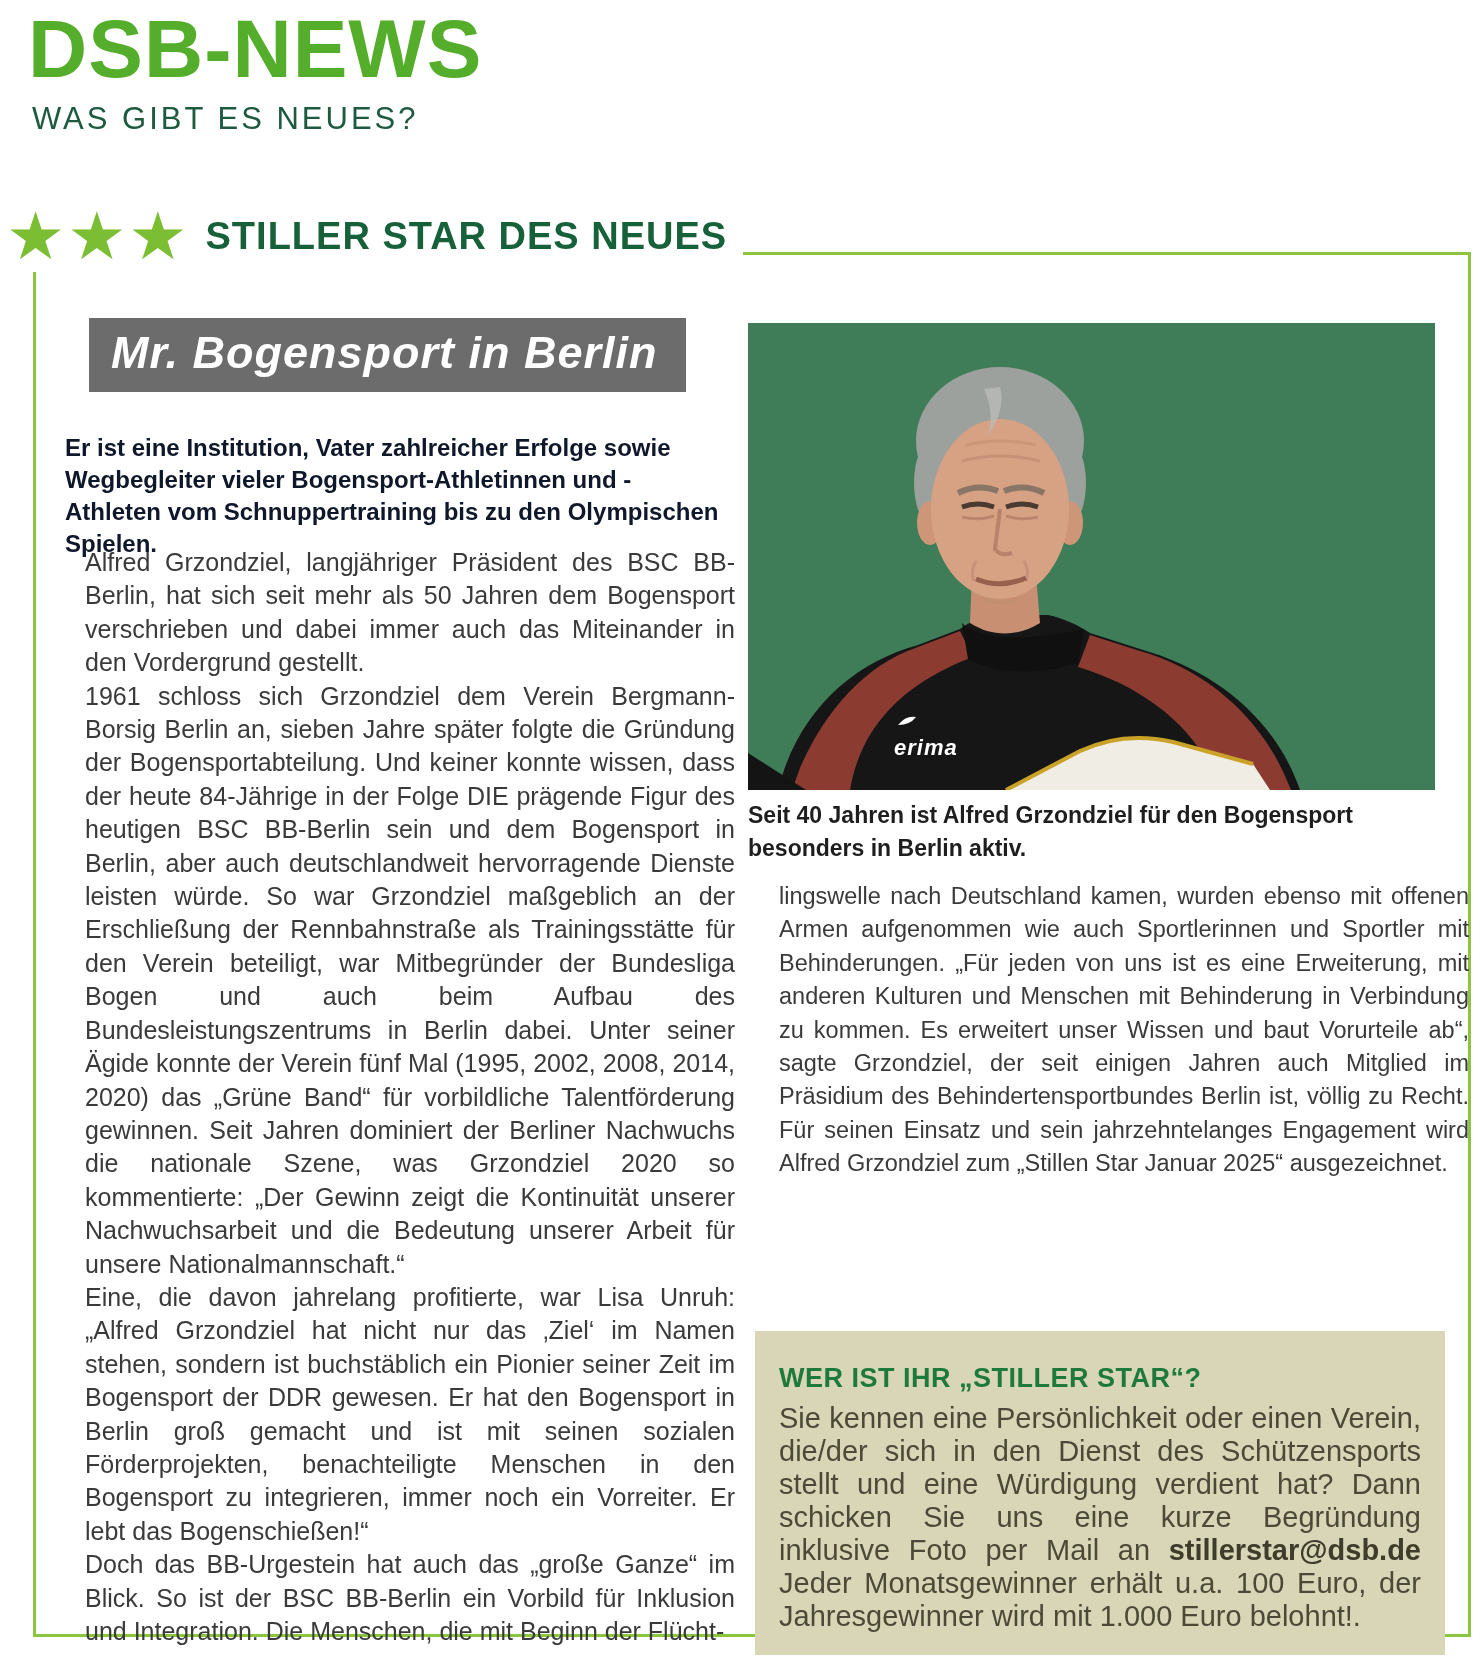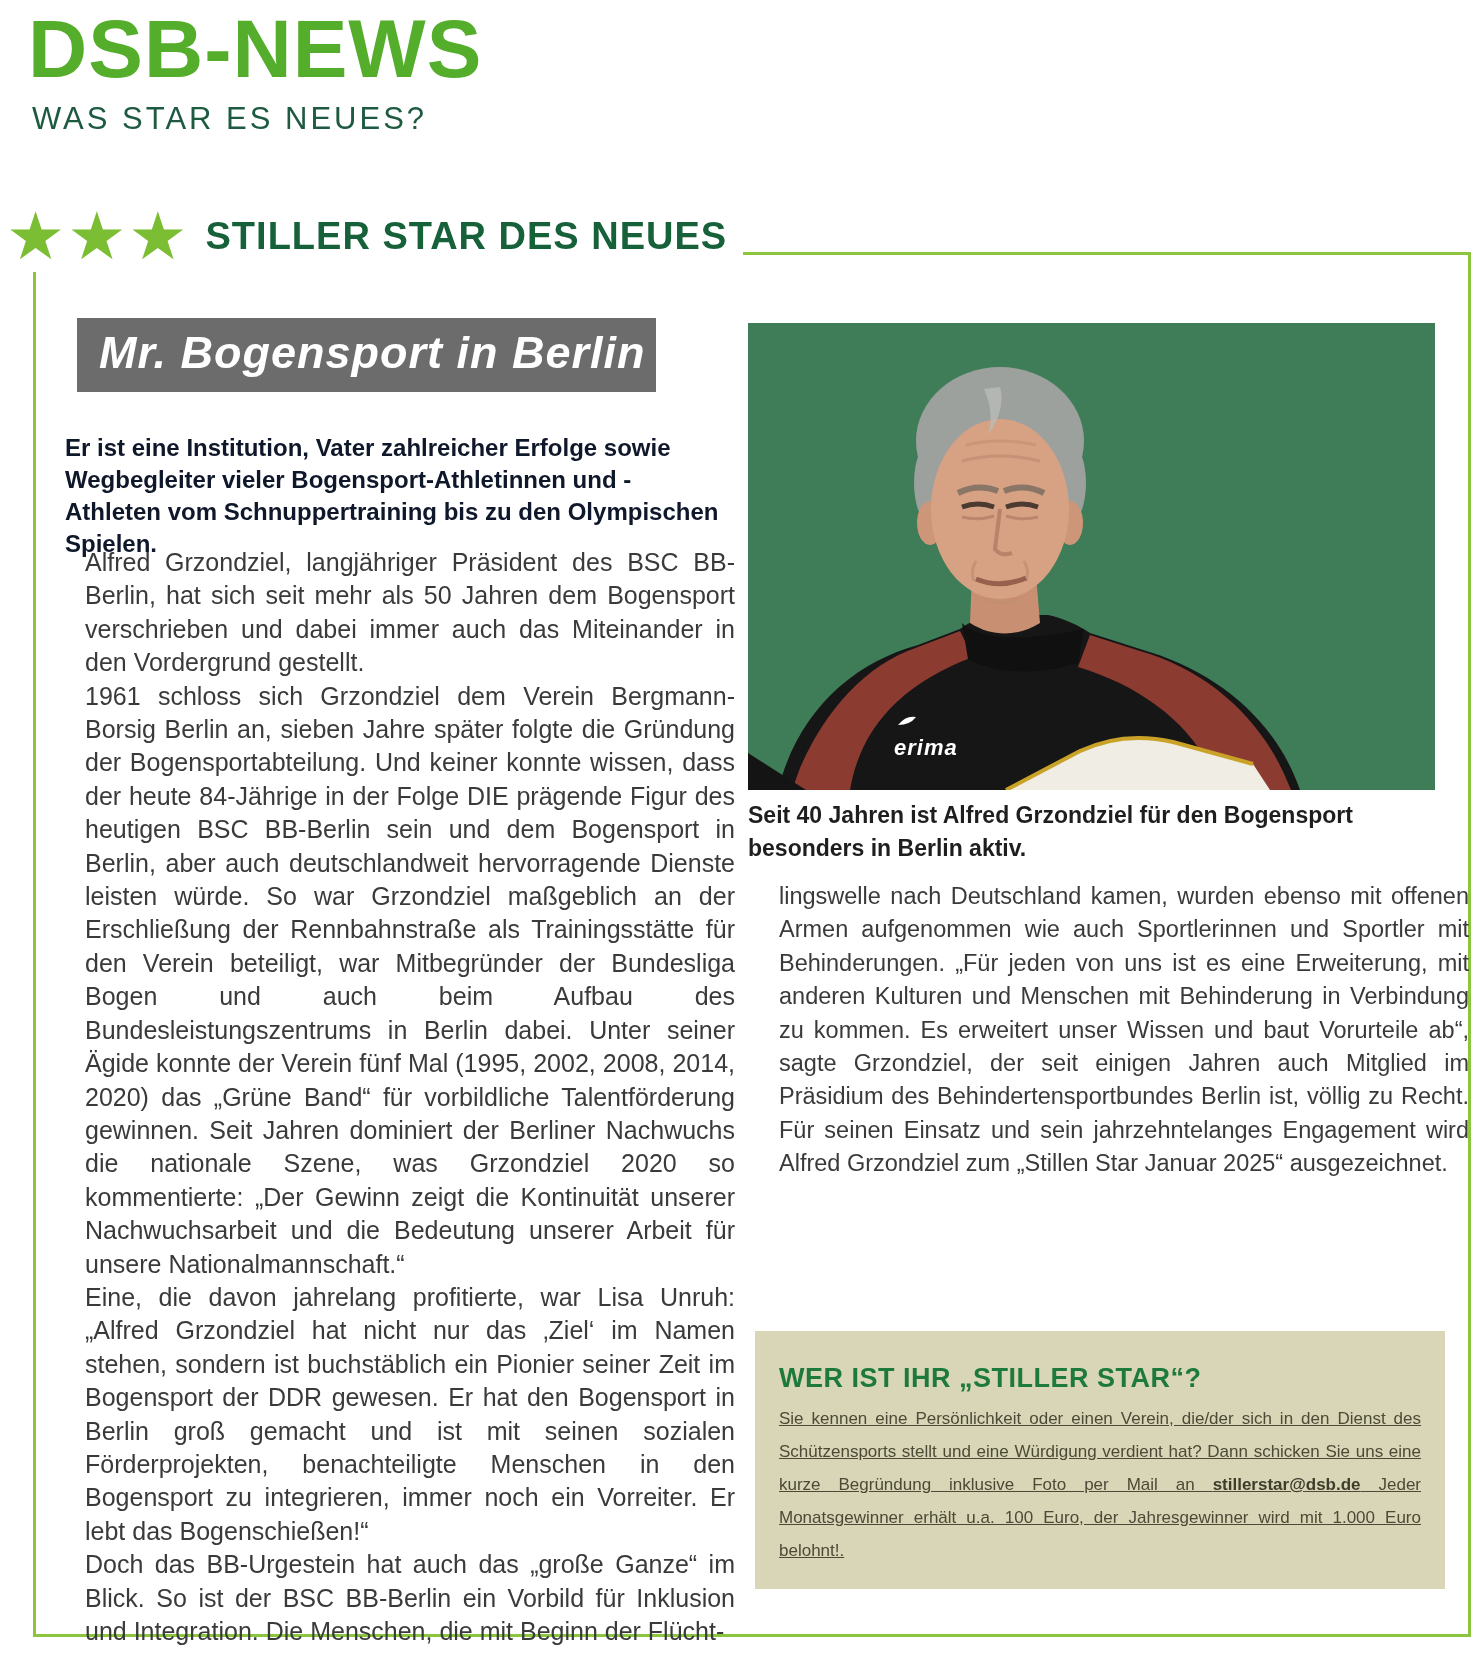--- a/index.html
+++ b/index.html
@@ -41,26 +41,26 @@
   
   .article-box{
     position:absolute;left:33px;top:252px;
     width:1438px;height:1385px;
     border:3px solid #8CC63E;
     box-sizing:border-box;
     z-index:1;
   }
   
   .headline-badge{
-    position:absolute;left:77px;top:318px;
+    position:absolute;left:89px;top:318px;
     background:#6C6C6C;
     color:#ffffff;
     font-size:45px;font-weight:bold;font-style:italic;
     letter-spacing:1px;
-    padding:9px 10px 13px 22px;
+    padding:9px 28px 13px 22px;
     z-index:3;white-space:nowrap;
   }
   .lead{
     position:absolute;left:65px;top:432px;width:662px;
     font-size:24px;font-weight:bold;line-height:32px;
     color:#0f172a;z-index:3;
   }
   .left-body{
     position:absolute;left:65px;top:546px;width:650px;
     font-size:25px;line-height:33.4px;
@@ -89,32 +89,32 @@
     background:#D9D6B8;
     box-sizing:border-box;
     padding:32px 24px 22px 24px;
     z-index:3;
   }
   .info-box-title{
     font-size:27px;font-weight:bold;letter-spacing:.5px;
     color:#1E7A3C;margin:0 0 8px 0;
   }
   .info-box-text{
-    font-size:17px;line-height:33px;
-    color:#4C4A36;text-align:justify;margin:0;text-decoration:underline;
+    font-size:29px;line-height:33px;
+    color:#4C4A36;text-align:justify;margin:0;
   }
   .info-box-text .email{font-weight:bold;color:#3E3C2B;}
 </style>
 </head>
 <body>
 
 <div class="canvas">
 
   <div class="masthead-title">DSB-NEWS</div>
-  <div class="masthead-subtitle">WAS STAR ES NEUES?</div>
+  <div class="masthead-subtitle">WAS GIBT ES NEUES?</div>
 
   <div class="section-row">
     <div class="stars">
       <span class="star">★</span>
       <span class="star">★</span>
       <span class="star">★</span>
     </div>
     <span class="section-title">STILLER STAR DES NEUES</span>
   </div>
 

